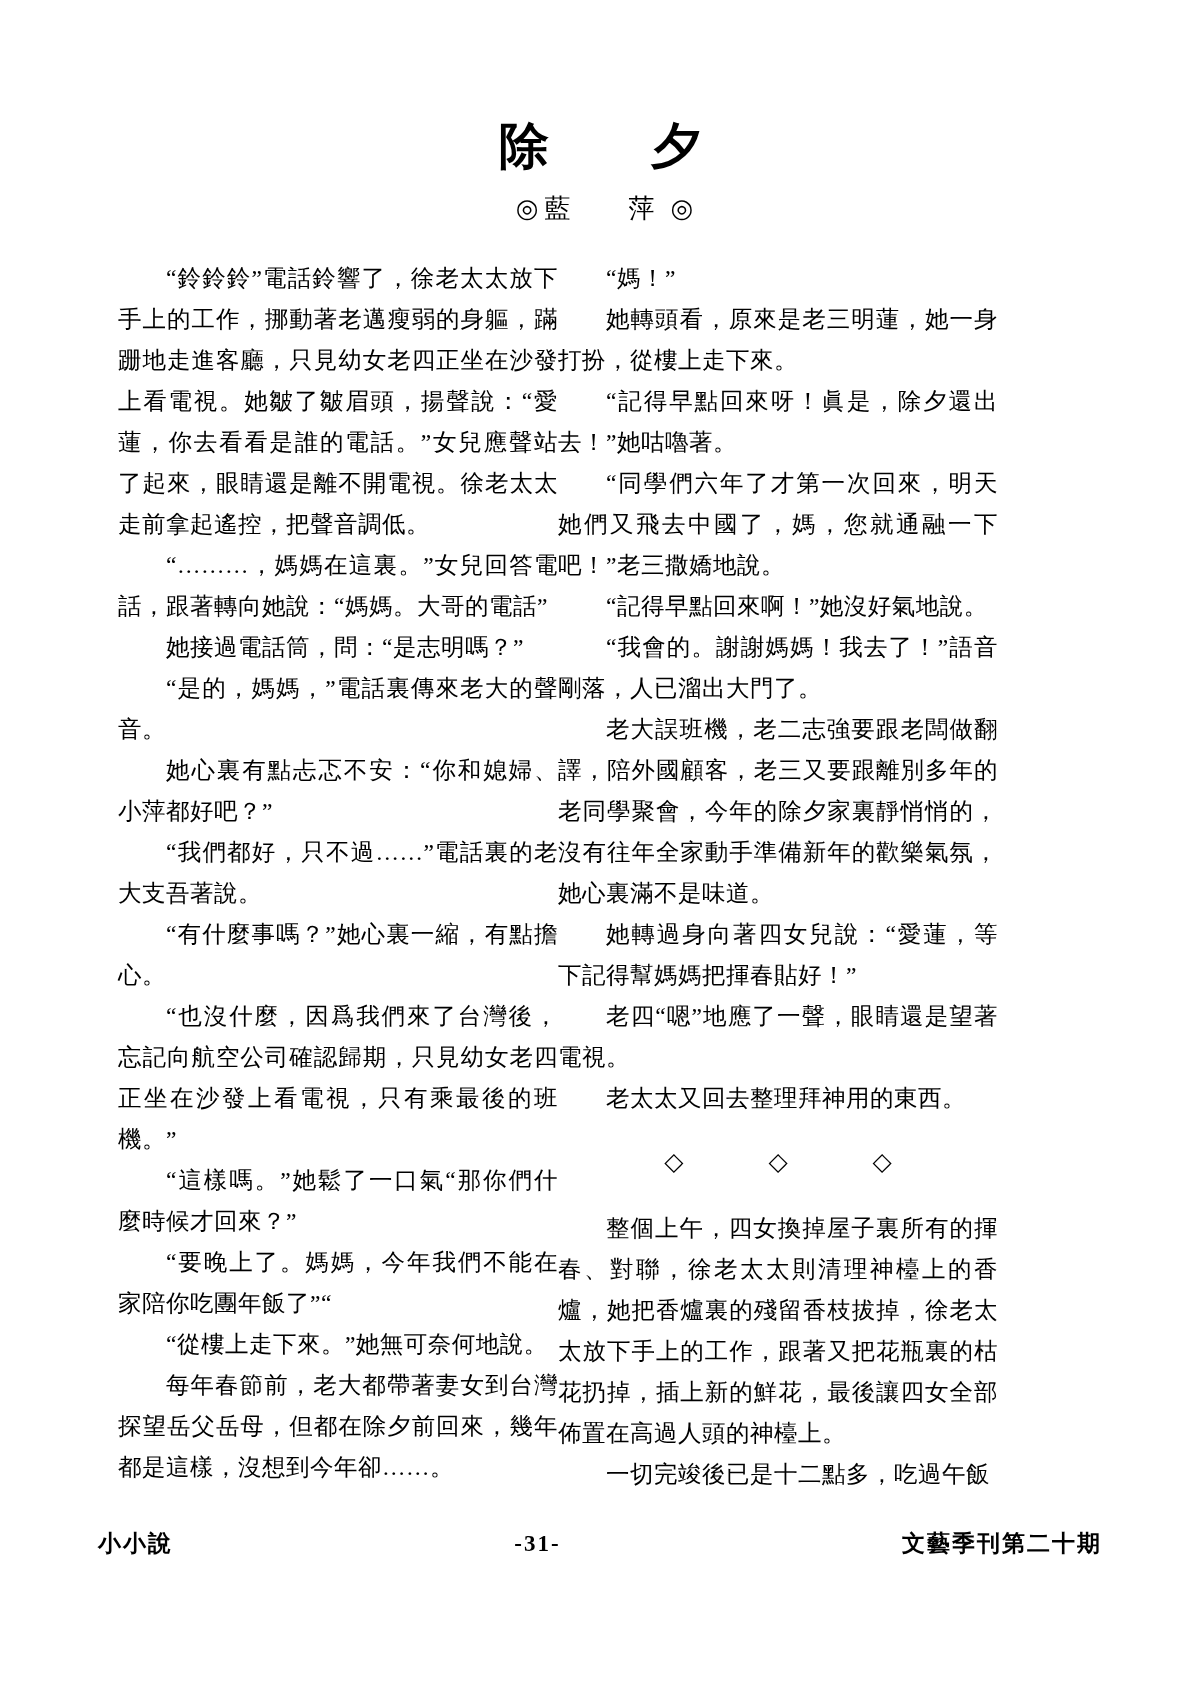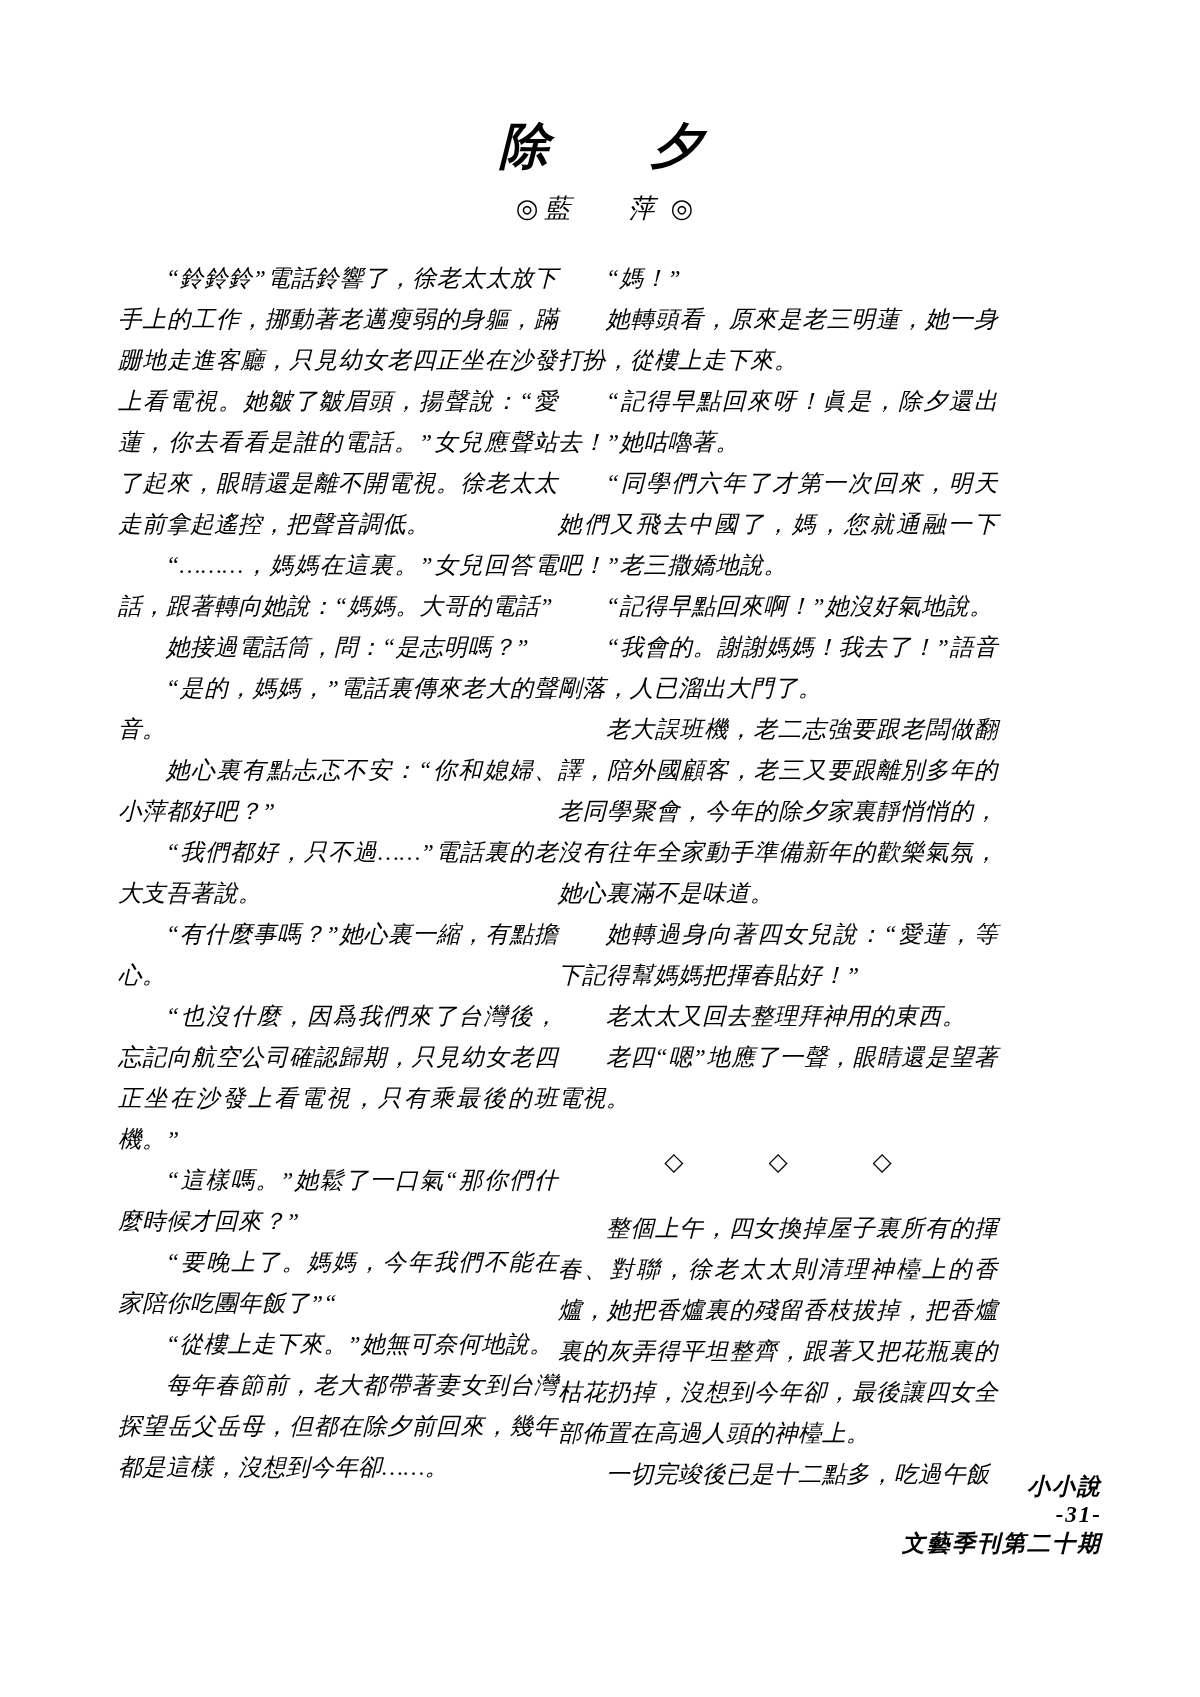--- a/index.html
+++ b/index.html
@@ -18,21 +18,20 @@
     margin: 0 auto;
     overflow: hidden;
     box-sizing: border-box;
   }
   .page-inner {
     position: absolute;
     left: 0;
     top: 0;
     width: 1200px;
     height: 1697px;
-    font-style: italic;
   }
   
   .title-block {
     text-align: center;
     padding-top: 118px;
   }
   .doc-title {
     font-family: "DejaVu Serif", "Liberation Serif", serif;
     font-size: 50px;
     font-weight: bold;
@@ -85,26 +84,25 @@
     color: #000;
   }
 
   
   .footer {
     position: absolute;
     left: 98px;
     right: 98px;
     bottom: 138px;
     display: flex;
-    align-items: flex-end;
+    align-items: center;
     justify-content: space-between;
     font-size: 23px;
     letter-spacing: 2px;
     color: #000;
-    flex-direction: column;
   }
   .footer .f-left { font-weight: bold; }
   .footer .f-center { font-weight: bold; font-size: 23px; }
   .footer .f-right { font-weight: bold; }
 </style>
 </head>
 <body>
 
 <div class="page">
   <div class="page-inner">
@@ -135,26 +133,26 @@
 
       <div class="col">
         <p class="indent">“媽！”</p>
         <p class="indent">她轉頭看，原來是老三明蓮，她一身打扮，從樓上走下來。</p>
         <p class="indent">“記得早點回來呀！眞是，除夕還出去！”她咕嚕著。</p>
         <p class="indent">“同學們六年了才第一次回來，明天她們又飛去中國了，媽，您就通融一下吧！”老三撒嬌地說。</p>
         <p class="indent">“記得早點回來啊！”她沒好氣地說。</p>
         <p class="indent">“我會的。謝謝媽媽！我去了！”語音剛落，人已溜出大門了。</p>
         <p class="indent">老大誤班機，老二志強要跟老闆做翻譯，陪外國顧客，老三又要跟離別多年的老同學聚會，今年的除夕家裏靜悄悄的，沒有往年全家動手準備新年的歡樂氣氛，她心裏滿不是味道。</p>
         <p class="indent">她轉過身向著四女兒說：“愛蓮，等下記得幫媽媽把揮春貼好！”</p>
+        <p class="indent">老四“嗯”地應了一聲，眼睛還是望著電視。</p>
         <p class="indent">老太太又回去整理拜神用的東西。</p>
-        <p class="indent">老四“嗯”地應了一聲，眼睛還是望著電視。</p>
 
         <div class="divider-row">◇　◇　◇</div>
 
-        <p class="indent">整個上午，四女換掉屋子裏所有的揮春、對聯，徐老太太則清理神檯上的香爐，她把香爐裏的殘留香枝拔掉，把香爐裏的灰弄得平坦整齊，跟著又把花瓶裏的枯花扔掉，沒想到今年卻，最後讓四女全部佈置在高過人頭的神檯上。</p>
+        <p class="indent">整個上午，四女換掉屋子裏所有的揮春、對聯，徐老太太則清理神檯上的香爐，她把香爐裏的殘留香枝拔掉，徐老太太放下手上的工作，跟著又把花瓶裏的枯花扔掉，插上新的鮮花，最後讓四女全部佈置在高過人頭的神檯上。</p>
         <p class="indent">一切完竣後已是十二點多，吃過午飯</p>
       </div>
 
     </div>
 
     <div class="footer">
       <span class="f-left">小小說</span>
       <span class="f-center">-31-</span>
       <span class="f-right">文藝季刊第二十期</span>
     </div>

